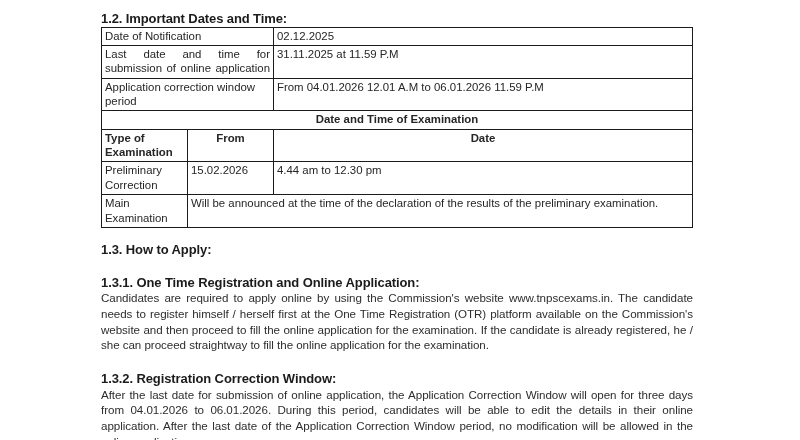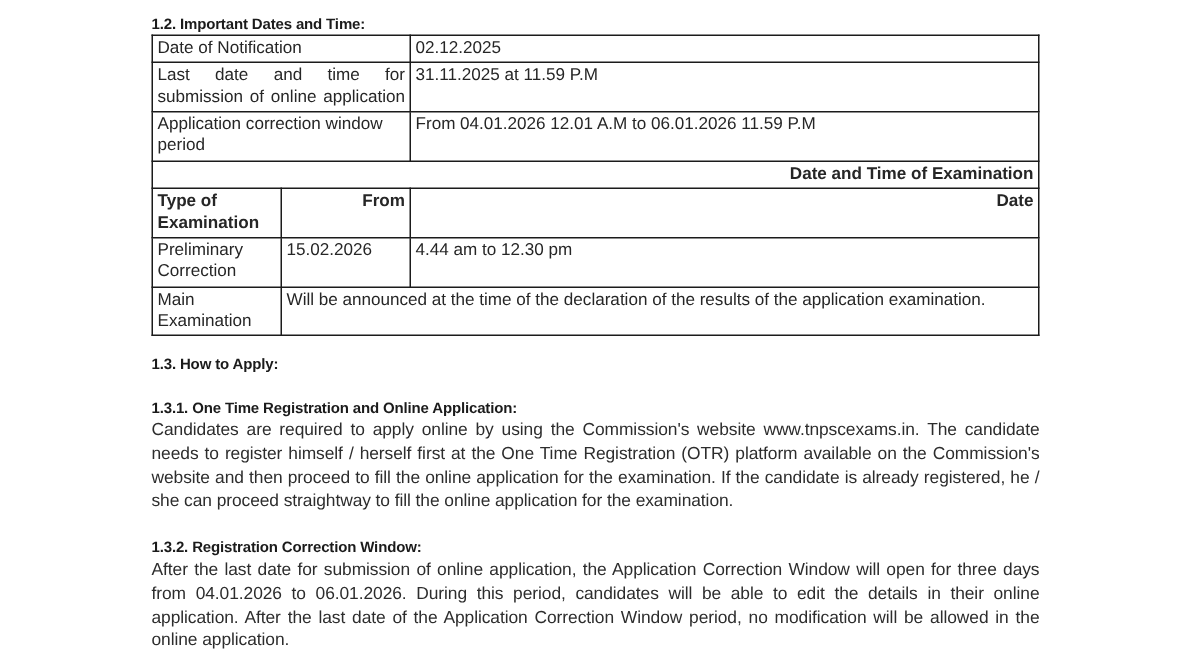--- a/index.html
+++ b/index.html
@@ -22,21 +22,21 @@
     padding: 0;
   }
   .content {
     position: absolute;
     left: 101px;
     top: 0;
     width: 592px;
   }
 
   .heading {
-    font-size: 10px;
+    font-size: 13px;
     font-weight: bold;
     color: #1b1b1b;
     letter-spacing: -0.1px;
     line-height: 1.2;
   }
   .h-main   { margin-top: 11px; }
   .h-apply  { margin-top: 14px; }
   .h-sub    { margin-top: 17px; }
   .h-sub2   { margin-top: 18px; }
 
@@ -50,21 +50,21 @@
   table.dt td {
     border: 1.1px solid #1b1b1b;
     padding: 1px 3px 2px 3px;
     font-size: 11.4px;
     line-height: 1.26;
     vertical-align: top;
     color: #262626;
   }
   td.just { text-align: justify; text-align-last: justify; }
   td.just-last { text-align: justify; }
-  td.ctr { text-align: right; }
+  td.ctr { text-align: center; }
   td.bold { font-weight: bold; }
   .colA { width: 172px; }
   .colB { width: 110px; }
 
   p.body {
     font-size: 11.6px;
     line-height: 1.355;
     text-align: justify;
     margin: 0;
     color: #2d2d2d;
@@ -107,21 +107,21 @@
         </tr>
 
         <tr>
           <td class="colA">Preliminary Correction</td>
           <td class="colB">15.02.2026</td>
           <td>4.44 am to 12.30 pm</td>
         </tr>
 
         <tr>
           <td class="colA">Main Examination</td>
-          <td class="just-last" colspan="2">Will be announced at the time of the declaration of the results of the application examination.</td>
+          <td class="just-last" colspan="2">Will be announced at the time of the declaration of the results of the preliminary examination.</td>
         </tr>
       </tbody>
     </table>
 
     <div class="heading h-apply">1.3. How to Apply:</div>
 
     <div class="heading h-sub">1.3.1. One Time Registration and Online Application:</div>
 
     <p class="body p-1">Candidates are required to apply online by using the Commission's website www.tnpscexams.in. The candidate needs to register himself / herself first at the One Time Registration (OTR) platform available on the Commission's website and then proceed to fill the online application for the examination. If the candidate is already registered, he / she can proceed straightway to fill the online application for the examination.</p>
 

